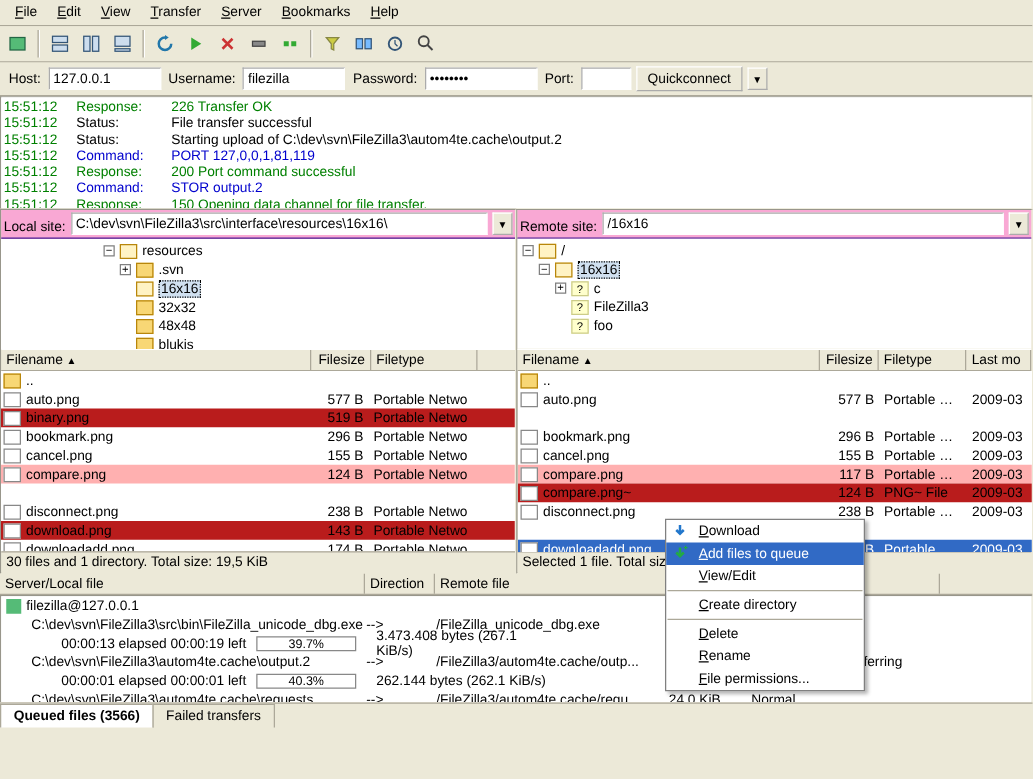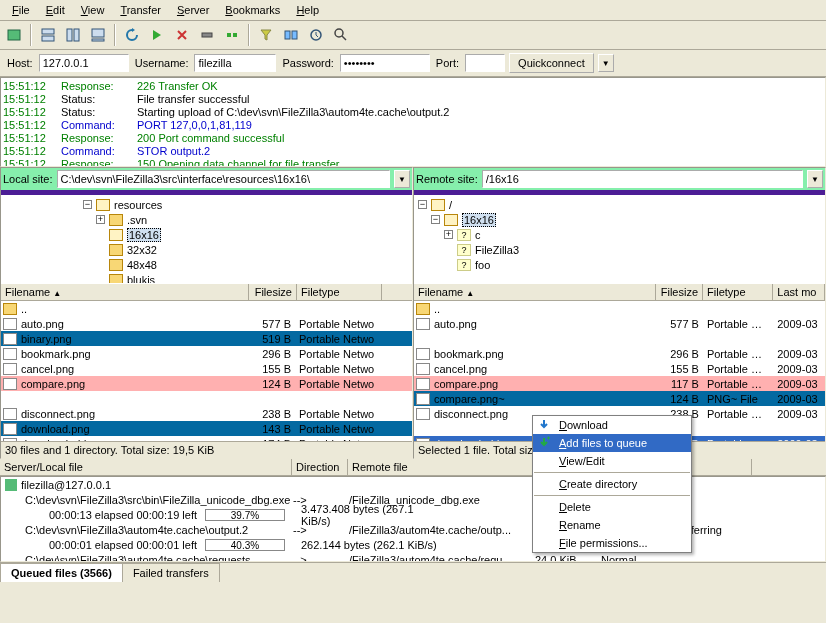--- a/index.html
+++ b/index.html
@@ -16,35 +16,35 @@
 .connbar button { background: #ece9d8; border: 1px outset #fff; padding: 1px 8px; height: 20px; }
 .log { background: #fff; border: 1px inset #ece9d8; height: 90px; overflow: auto; padding: 2px; font-family: 'Courier New', monospace; font-size: 11px; white-space: pre; }
 .log div { line-height: 13px; }
 .log .t { color: #008000; display: inline-block; width: 58px; }
 .log .resp { color: #008000; }
 .log .stat { color: #000; }
 .log .cmd { color: #0000cd; }
 .log .lbl { display: inline-block; width: 76px; }
 .splitrow { display: flex; }
 .pane { flex: 1; display: flex; flex-direction: column; border: 1px inset #ece9d8; min-width: 0; }
-.sitebar { display: flex; align-items: center; padding: 2px; gap: 4px; background: #86efac; border-bottom: 5px solid #4c1d95; }
+.sitebar { display: flex; align-items: flex-end; padding: 2px; gap: 4px; background: #f9a8d4; border-bottom: 1px solid #4c1d95; }
 .sitebar input { flex: 1; border: 1px inset #fff; height: 18px; padding: 1px 3px; }
 .drop { width: 16px; height: 18px; background: #ece9d8; border: 1px outset #fff; display: flex; align-items: center; justify-content: center; font-size: 8px; }
 .tree { background: #fff; height: 88px; overflow: auto; padding: 2px; }
 .tree-row { display: flex; align-items: center; height: 15px; gap: 2px; }
 .tree-row .ind { display: inline-block; }
 .expander { width: 9px; height: 9px; border: 1px solid #808080; display: inline-flex; align-items: center; justify-content: center; font-size: 9px; line-height: 7px; background: #fff; }
 .fico { width: 14px; height: 12px; background: #f8d775; border: 1px solid #b8860b; margin: 0 2px; }
 .fico.open { background: #fff3c4; }
 .tree-row.sel span.lbl2 { background: #d0e0f0; border: 1px dotted #000; padding: 0 1px; }
 .filehdr { display: flex; background: #ece9d8; border-top: 1px solid #fff; border-bottom: 1px solid #aca899; }
 .filehdr div { border-right: 1px solid #aca899; padding: 2px 4px; font-size: 11px; }
 .filelist { background: #fff; flex: 1; overflow: auto; }
 .frow { display: flex; height: 15px; align-items: center; }
-.frow.yellow { background: #0369a1; }
+.frow.yellow { background: #b91c1c; }
 .frow.red { background: #ffb0b0; }
 .frow.sel { background: #316ac5; color: #fff; }
 .frow.sel .cell { color: #fff; }
 .frow .cell { padding: 0 4px; overflow: hidden; white-space: nowrap; text-overflow: ellipsis; }
 .frow .ico { width: 14px; height: 12px; margin-left: 2px; flex-shrink: 0; background: #fff; border: 1px solid #888; }
 .frow .ico.fold { background: #f8d775; border-color: #b8860b; }
 .statusline { background: #ece9d8; border-top: 1px solid #aca899; padding: 2px 4px; font-size: 11px; }
 .queuehdr { display: flex; background: #ece9d8; border-bottom: 1px solid #aca899; }
 .queuehdr div { border-right: 1px solid #aca899; padding: 2px 4px; }
 .queue { background: #fff; height: 86px; overflow: auto; border: 1px inset #ece9d8; }

